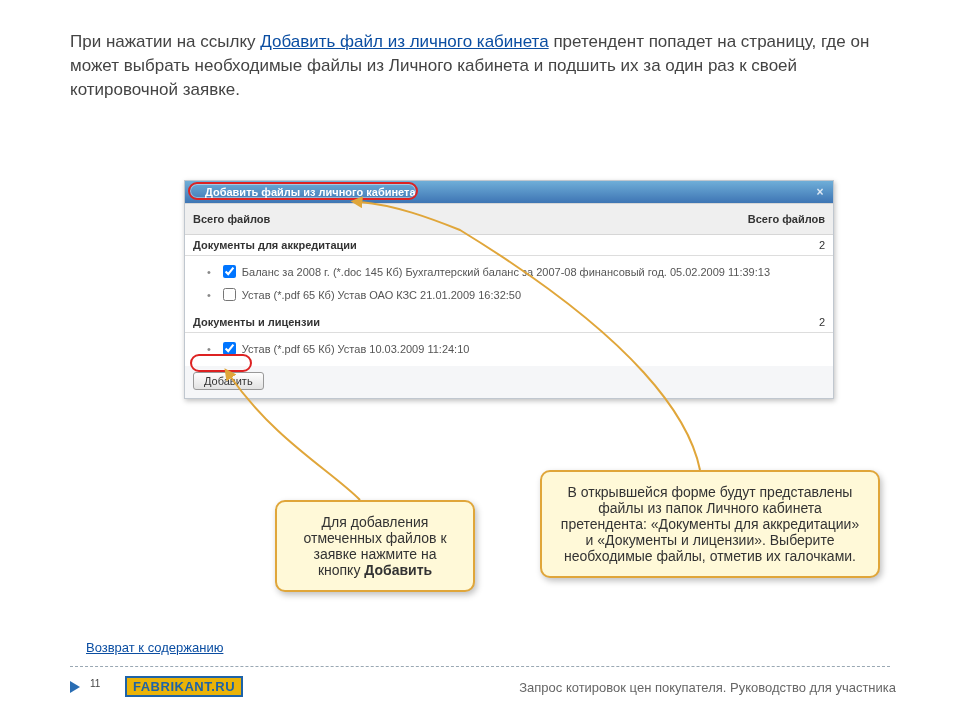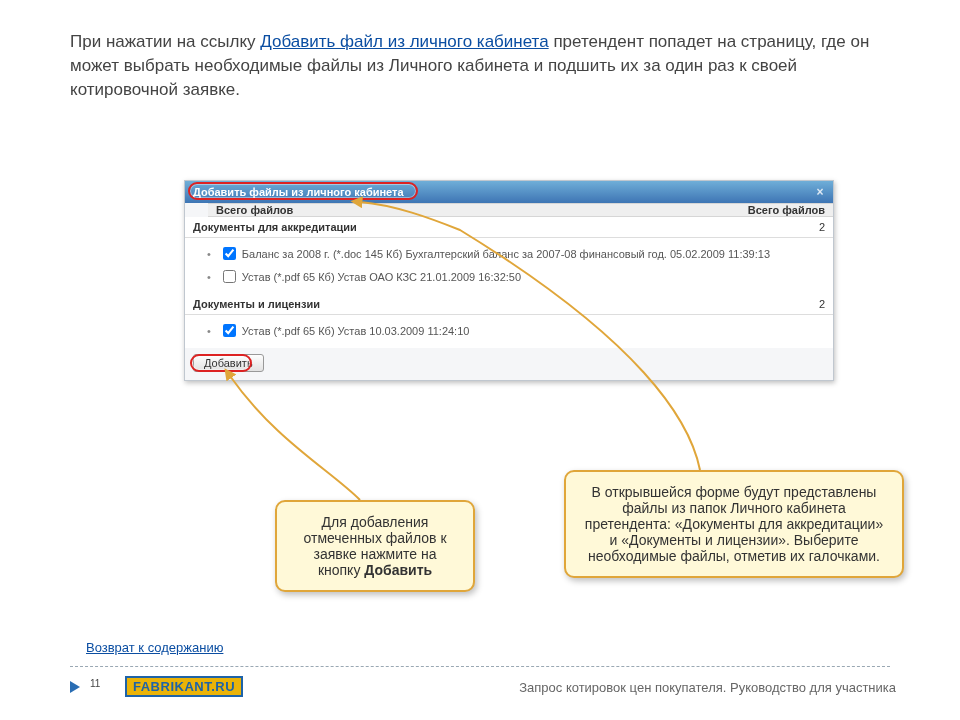--- a/index.html
+++ b/index.html
@@ -31,41 +31,40 @@
     width: 650px;
     border: 1px solid #c0c7cf;
     box-shadow: 1px 2px 5px rgba(0,0,0,.25);
     background: #f5f6f8;
     font-size: 11px;
   }
   .dlg-title {
     background: linear-gradient(#6faed8, #3e75b4);
     color: #fff;
     font-weight: bold;
-    padding: 5px 8px;
+    padding: 5px 20px;
     position: relative;
   }
   .dlg-title .close {
     position: absolute;
     right: 6px; top: 4px;
     width: 14px; height: 14px;
     color: #dfe9f4;
     font-size: 12px;
     cursor: pointer;
     text-align: center;
   }
   .hrow {
     display: flex;
     background: #efefef;
     border-top: 1px solid #d6d6d6;
     border-bottom: 1px solid #d6d6d6;
     font-weight: bold;
-    padding: 0 8px;
-    color: #333;
-    margin-left: 23px;
+    padding: 9px 8px;
+    color: #333;
   }
   .hrow .spacer { flex: 1; }
   .section-head {
     display: flex;
     background: #fff;
     border-bottom: 1px solid #ddd;
     padding: 4px 8px;
     font-weight: bold;
     color: #333;
   }
@@ -111,21 +110,21 @@
     background: #fff9d8;
     border: 2px solid #e0a63a;
     border-radius: 10px;
     padding: 12px 14px;
     font-size: 14px;
     color: #333;
     text-align: center;
     box-shadow: 2px 3px 6px rgba(0,0,0,.25);
   }
   .note-left { left: 275px; top: 500px; width: 200px; }
-  .note-right { left: 564px; top: 470px; width: 340px; }
+  .note-right { left: 540px; top: 470px; width: 340px; }
 
   
   .arrows { position: absolute; left: 0; top: 0; pointer-events: none; }
 
   
   .return {
     position: absolute;
     left: 86px;
     top: 640px;
     font-size: 13px;

